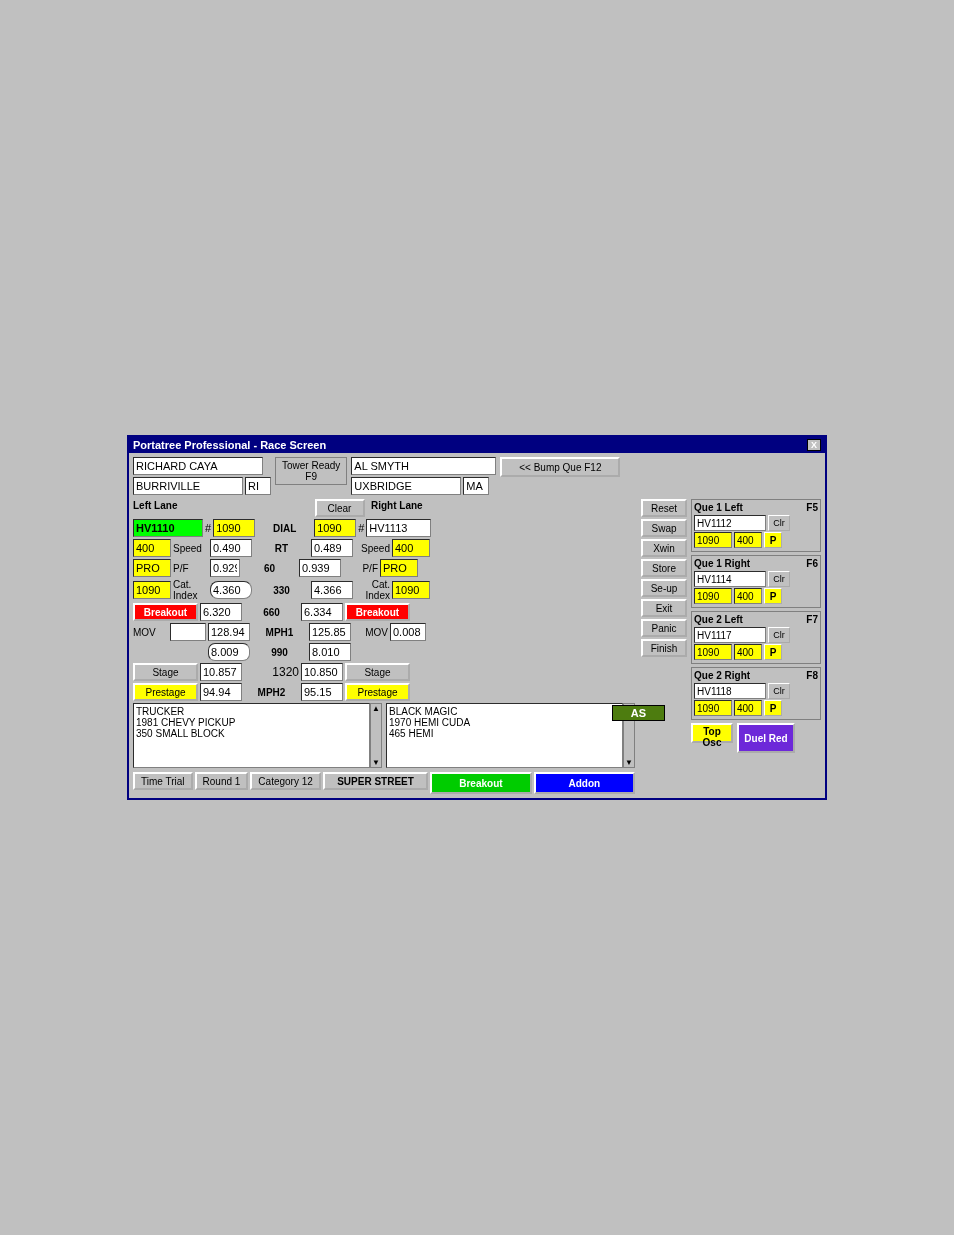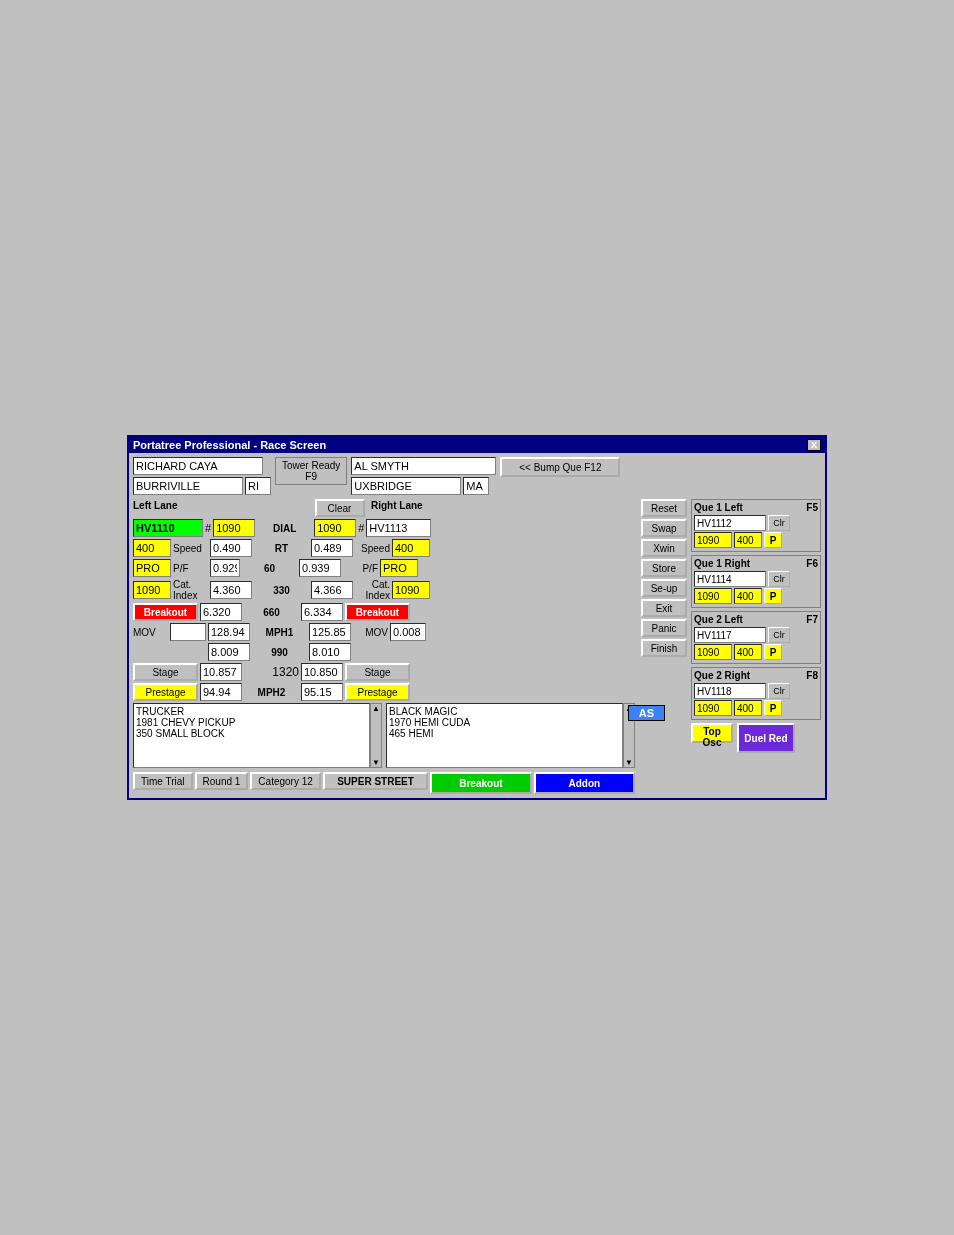--- a/index.html
+++ b/index.html
@@ -165,21 +165,21 @@
     
     .top-osc-btn { background: #ffff00; font-weight: bold; width: 42px; height: 20px; }
     .dual-red-btn { background: #6d28d9; color: white; font-weight: bold; width: 58px; height: 30px; }
     .breakout-btn2 { background: #00cc00; color: white; font-weight: bold; flex: 1; height: 22px; }
     .addon-btn { background: #0000ff; color: white; font-weight: bold; flex: 1; height: 22px; }
     
     .p-btn { background: #ffff00; width: 18px; height: 16px; font-size: 10px; border: 1px outset #fff; cursor: pointer; text-align:center; font-weight:bold; }
     .clr-btn { background: #c0c0c0; width: 22px; height: 16px; font-size: 9px; border: 1px outset #fff; cursor: pointer; }
     .bump-btn { background: #c0c0c0; width: 100%; height: 20px; font-size: 10px; border: 2px outset #fff; cursor: pointer; margin-bottom: 2px; }
     
-    .as-badge { background: #3b82f6; color: white; font-weight: bold; padding: 1px 10px; font-size: 11px; border: 1px solid #000; }
+    .as-badge { background: #4d7c0f; color: white; font-weight: bold; padding: 1px 18px; font-size: 11px; border: 1px solid #000; }
   </style>
 </head>
 <body>
 
 <div class="window">
 
   <div class="title-bar">
     <span>Portatree Professional - Race Screen</span>
     <div class="title-bar-buttons">
       <div class="title-btn">X</div>
@@ -267,21 +267,21 @@
 
           <div style="width:55px; text-align:center; font-size:10px; font-weight:bold;">60</div>
           <input type="text" style="width: 42px; height: 18px;" value="0.939">
           <span style="font-size:10px; width:35px; text-align:right;">P/F</span>
           <input type="text" class="input-yellow" style="width: 38px; height: 18px;" value="PRO">
         </div>
 
         <div style="display:flex; gap:2px; margin-bottom:2px; align-items:center;">
           <input type="text" class="input-yellow" style="width: 38px; height: 18px;" value="1090">
           <span style="font-size:10px; width:35px;">Cat. Index</span>
-          <input type="text" style="width: 42px; height: 18px;" value="4.360">
+          <input type="text" style="width: 42px; height: 18px; border-radius: 8px;" value="4.360">
 
           <div style="width:55px; text-align:center; font-size:10px; font-weight:bold;">330</div>
           <input type="text" style="width: 42px; height: 18px;" value="4.366">
           <span style="font-size:10px; width:35px; text-align:right;">Cat. Index</span>
           <input type="text" class="input-yellow" style="width: 38px; height: 18px;" value="1090">
         </div>
 
         <div style="display:flex; gap:2px; margin-bottom:2px; align-items:center;">
           <button class="btn-red" style="width:65px; height:18px; font-size:10px;">Breakout</button>
           <input type="text" style="width: 42px; height: 18px;" value="6.320">
@@ -297,21 +297,21 @@
           <input type="text" style="width: 42px; height: 18px;" value="128.94">
 
           <div style="width:55px; text-align:center; font-size:10px; font-weight:bold;">MPH1</div>
           <input type="text" style="width: 42px; height: 18px;" value="125.85">
           <span style="font-size:10px; width:35px; text-align:right;">MOV</span>
           <input type="text" style="width: 36px; height: 18px;" value="0.008">
         </div>
 
         <div style="display:flex; gap:2px; margin-bottom:2px; align-items:center;">
           <div style="width:73px;"></div>
-          <input type="text" style="width: 42px; height: 18px;" value="8.009">
+          <input type="text" style="width: 42px; height: 18px; border-radius: 7px;" value="8.009">
 
           <div style="width:55px; text-align:center; font-size:10px; font-weight:bold;">990</div>
           <input type="text" style="width: 42px; height: 18px;" value="8.010">
         </div>
 
         <div style="display:flex; gap:2px; margin-bottom:2px; align-items:center;">
           <button style="width:65px; height:18px; font-size:10px;">Stage</button>
           <input type="text" style="width: 42px; height: 18px;" value="10.857">
 
           <div style="width:55px; text-align:right; font-size:12px; font-weight:normal;">1320</div>

